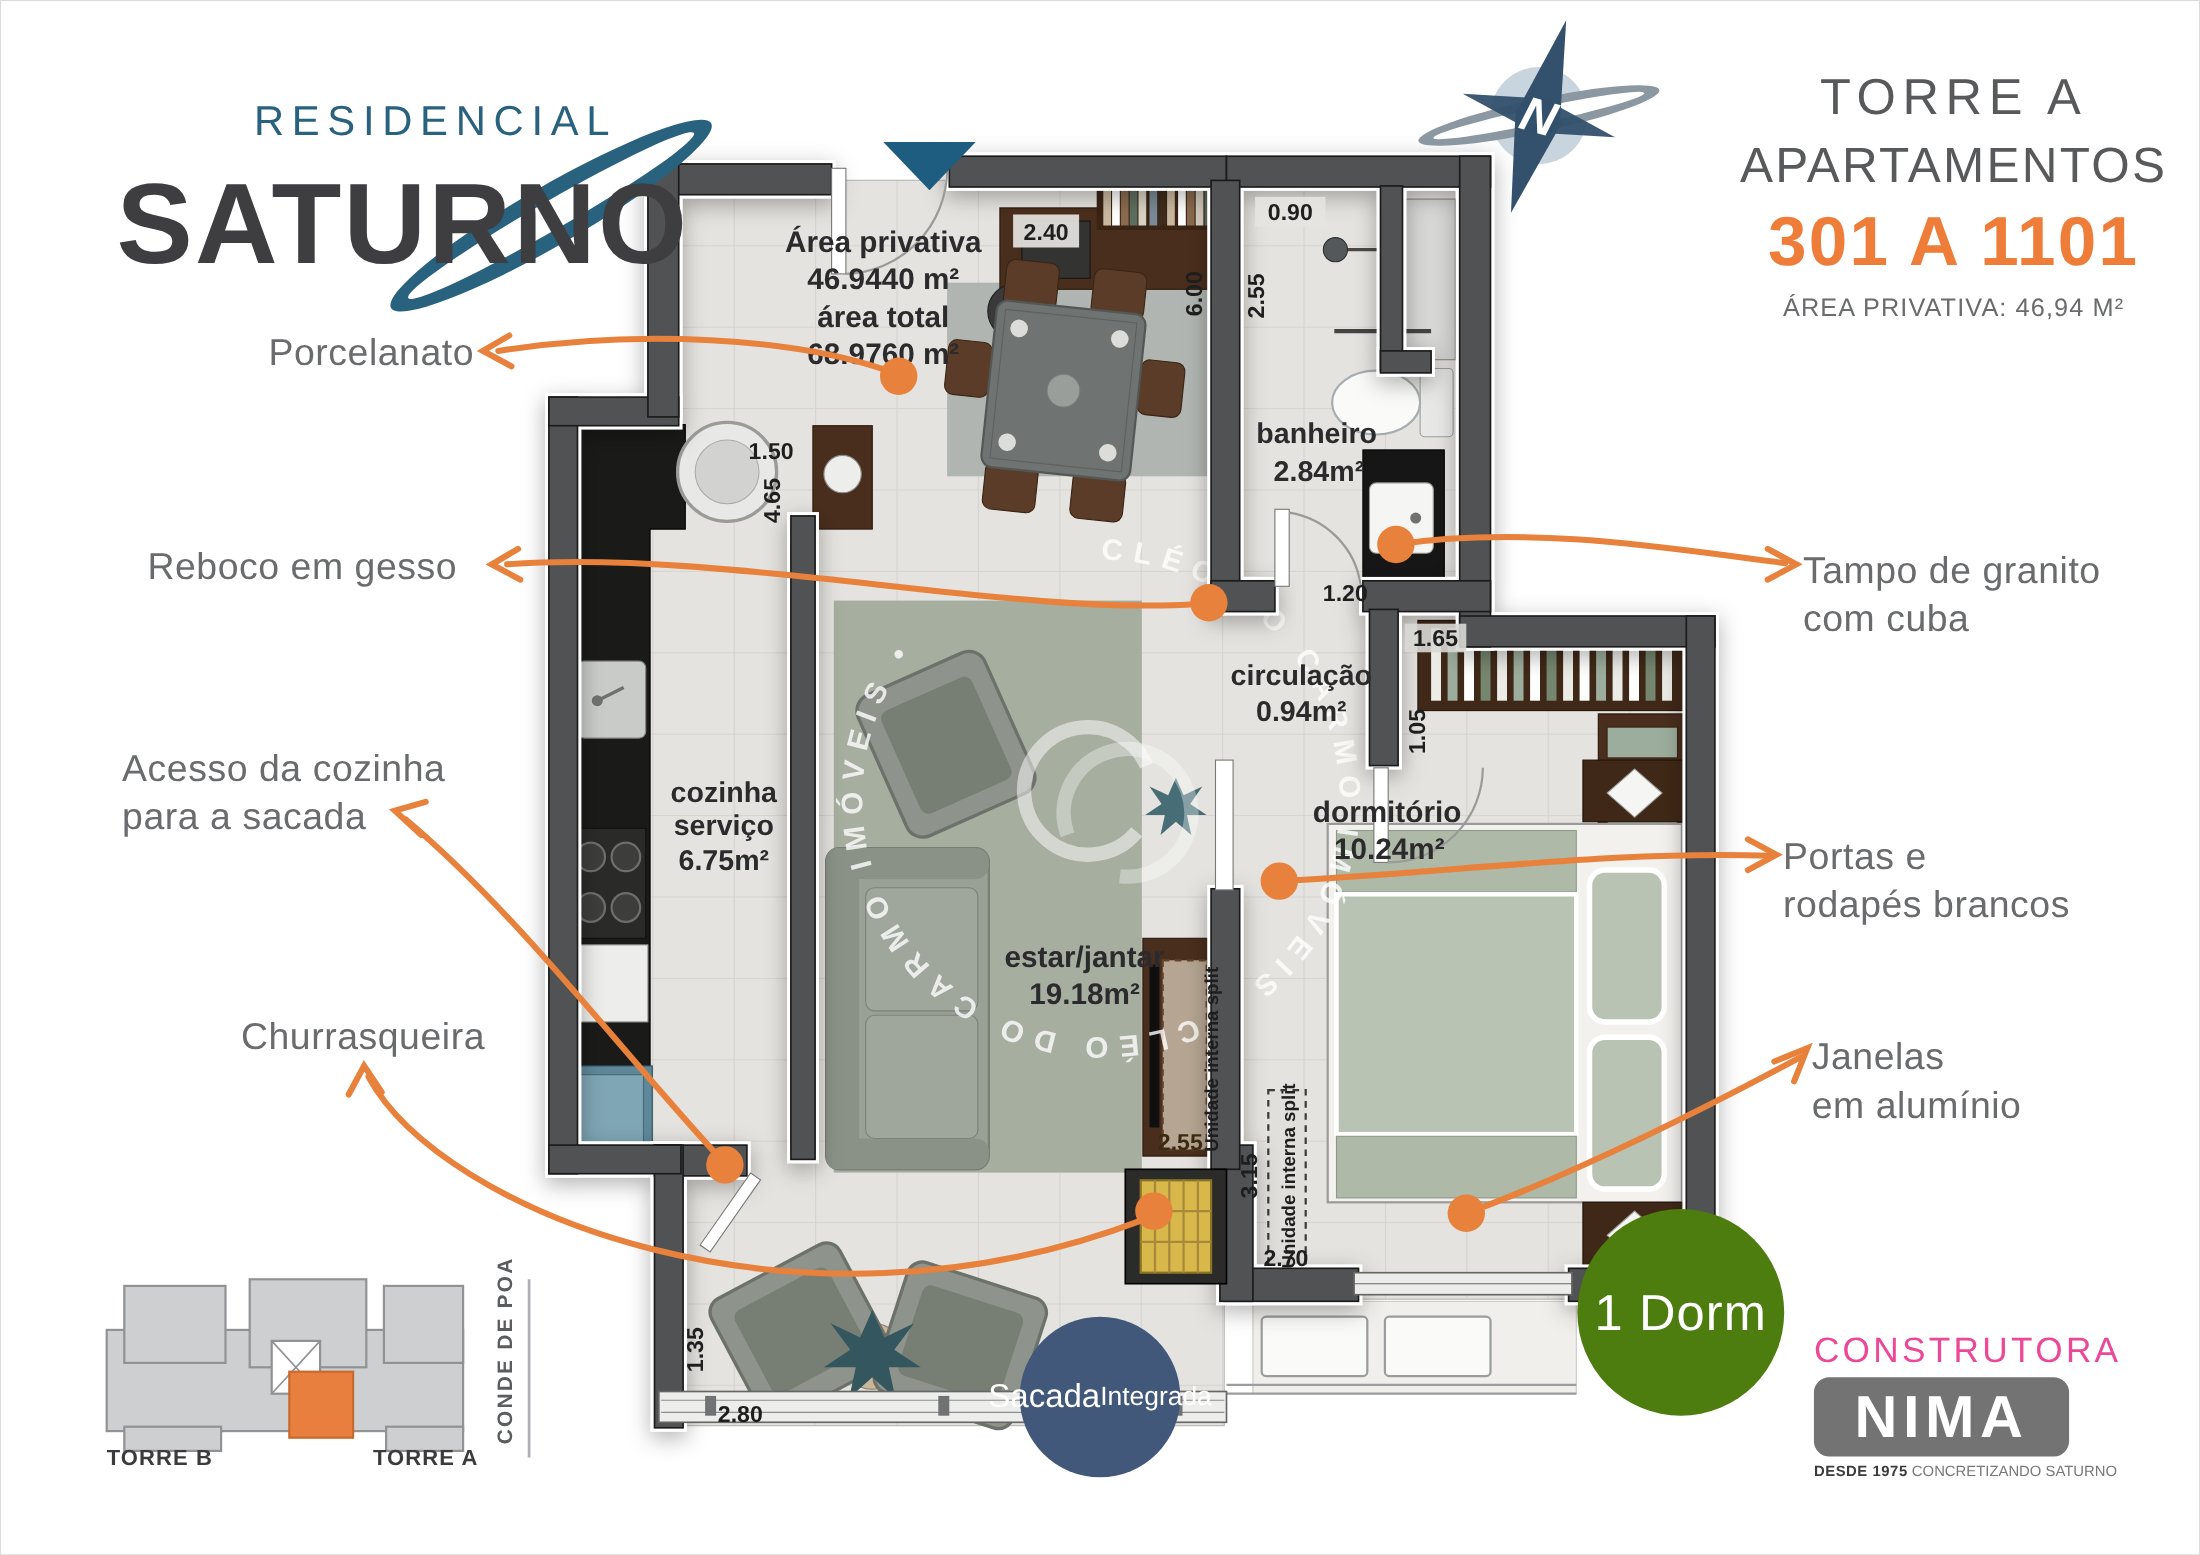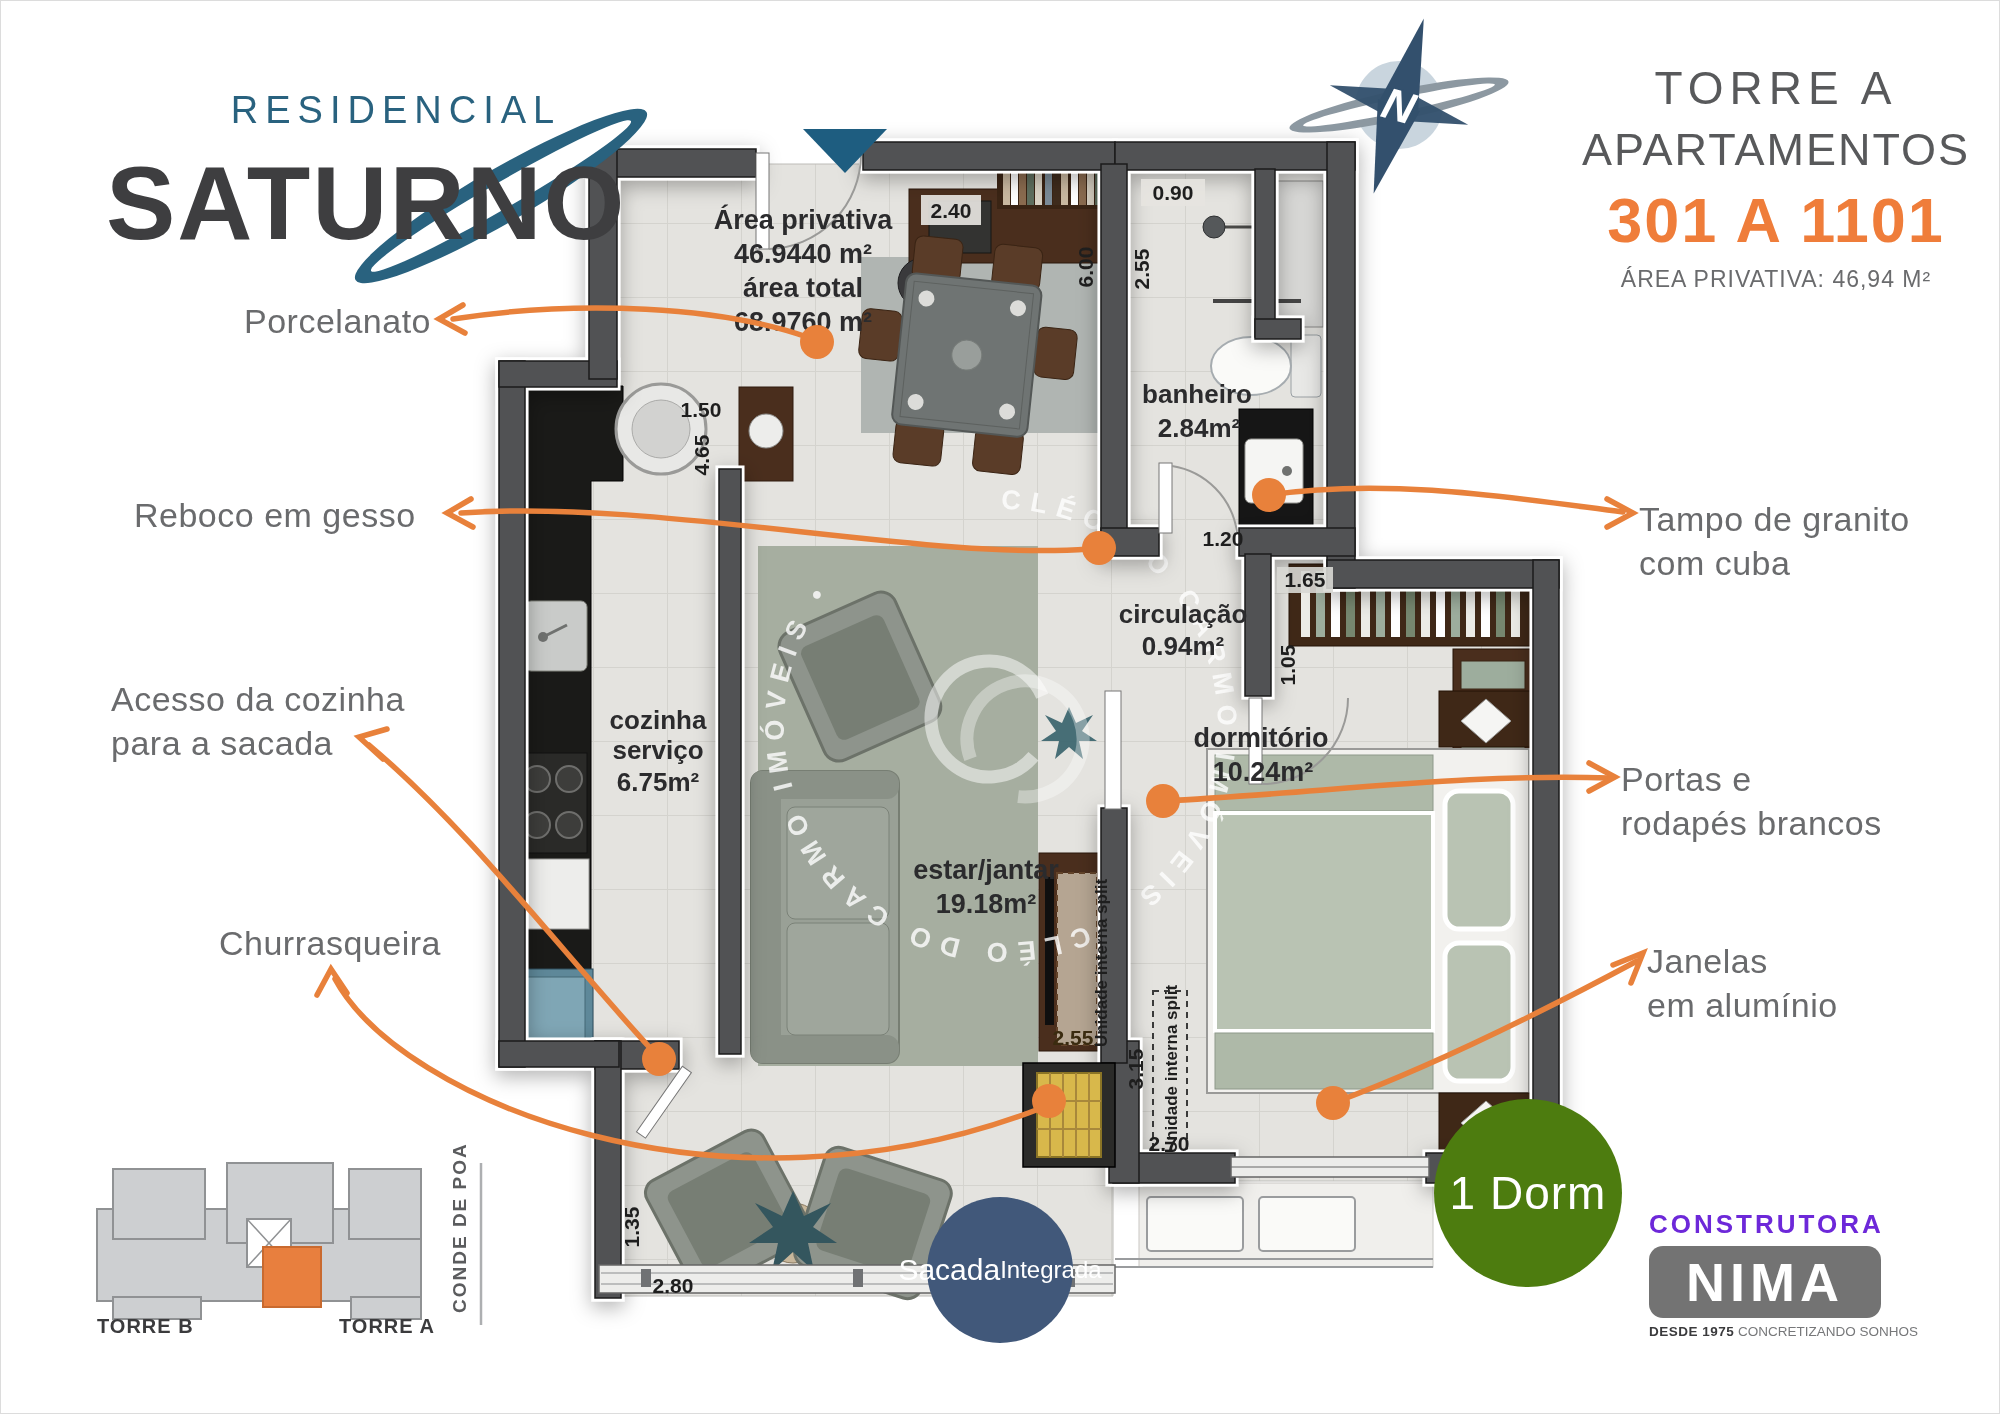--- a/index.html
+++ b/index.html
@@ -13,21 +13,21 @@
   .hdr .t3{font-size:63px;font-weight:800;color:#EF7D3A;letter-spacing:2px;margin-top:8px;}
   .hdr .t4{font-size:23px;color:#6A6B6D;letter-spacing:1px;margin-top:10px;}
   .badge{position:absolute;border-radius:50%;color:#fff;display:flex;align-items:center;justify-content:center;text-align:center;}
   .dorm{left:1433px;top:1098px;width:188px;height:188px;background:#4d7c0f;font-size:46px;letter-spacing:1px;}
   .sacada{left:926px;top:1196px;width:146px;height:146px;background:#41587A;flex-direction:row;line-height:1.15;}
   .sacada .s1{font-size:30px;} .sacada .s2{font-size:24px;}
   .kplabel{position:absolute;font-size:20px;font-weight:bold;color:#3B3B3D;letter-spacing:1px;}
   .street{position:absolute;left:448px;top:1312px;transform:rotate(-90deg);transform-origin:left top;
           font-size:19px;font-weight:bold;color:#5B5C5E;letter-spacing:2px;white-space:nowrap;}
   .nima{position:absolute;left:1648px;top:1208px;width:232px;text-align:center;}
-  .nima .c{font-size:26px;font-weight:700;letter-spacing:3px;color:#6d28d9;}
+  .nima .c{font-size:32px;font-weight:400;letter-spacing:3px;color:#ec4899;}
   .nima .box{margin-top:6px;height:72px;background:#737373;border-radius:14px;display:flex;align-items:center;justify-content:center;}
   .nima .box span{color:#fff;font-size:54px;font-weight:900;letter-spacing:5px;}
   .nima .tag{margin-top:6px;font-size:13.5px;color:#77787A;white-space:nowrap;}
   .nima .tag b{color:#3B3B3D;letter-spacing:.5px;}
 </style>
 </head>
 <body>
 
 <div class="page">
 
@@ -392,17 +392,17 @@
 <div class="kplabel" style="left:96px;top:1314px;">TORRE B</div>
 <div class="kplabel" style="left:338px;top:1314px;">TORRE A</div>
 <div class="street">CONDE DE POA</div>
 
 <div class="nima">
   <div class="c">CONSTRUTORA</div>
   <div class="box">
     <span>NIMA</span>
   </div>
   <div class="tag">
-    <b>DESDE 1975</b> <span>CONCRETIZANDO SONHOS</span>
+    <b>DESDE 1975</b> <span>CONCRETIZANDO SATURNO</span>
   </div>
 </div>
 
 </div>
 
 </body></html>

